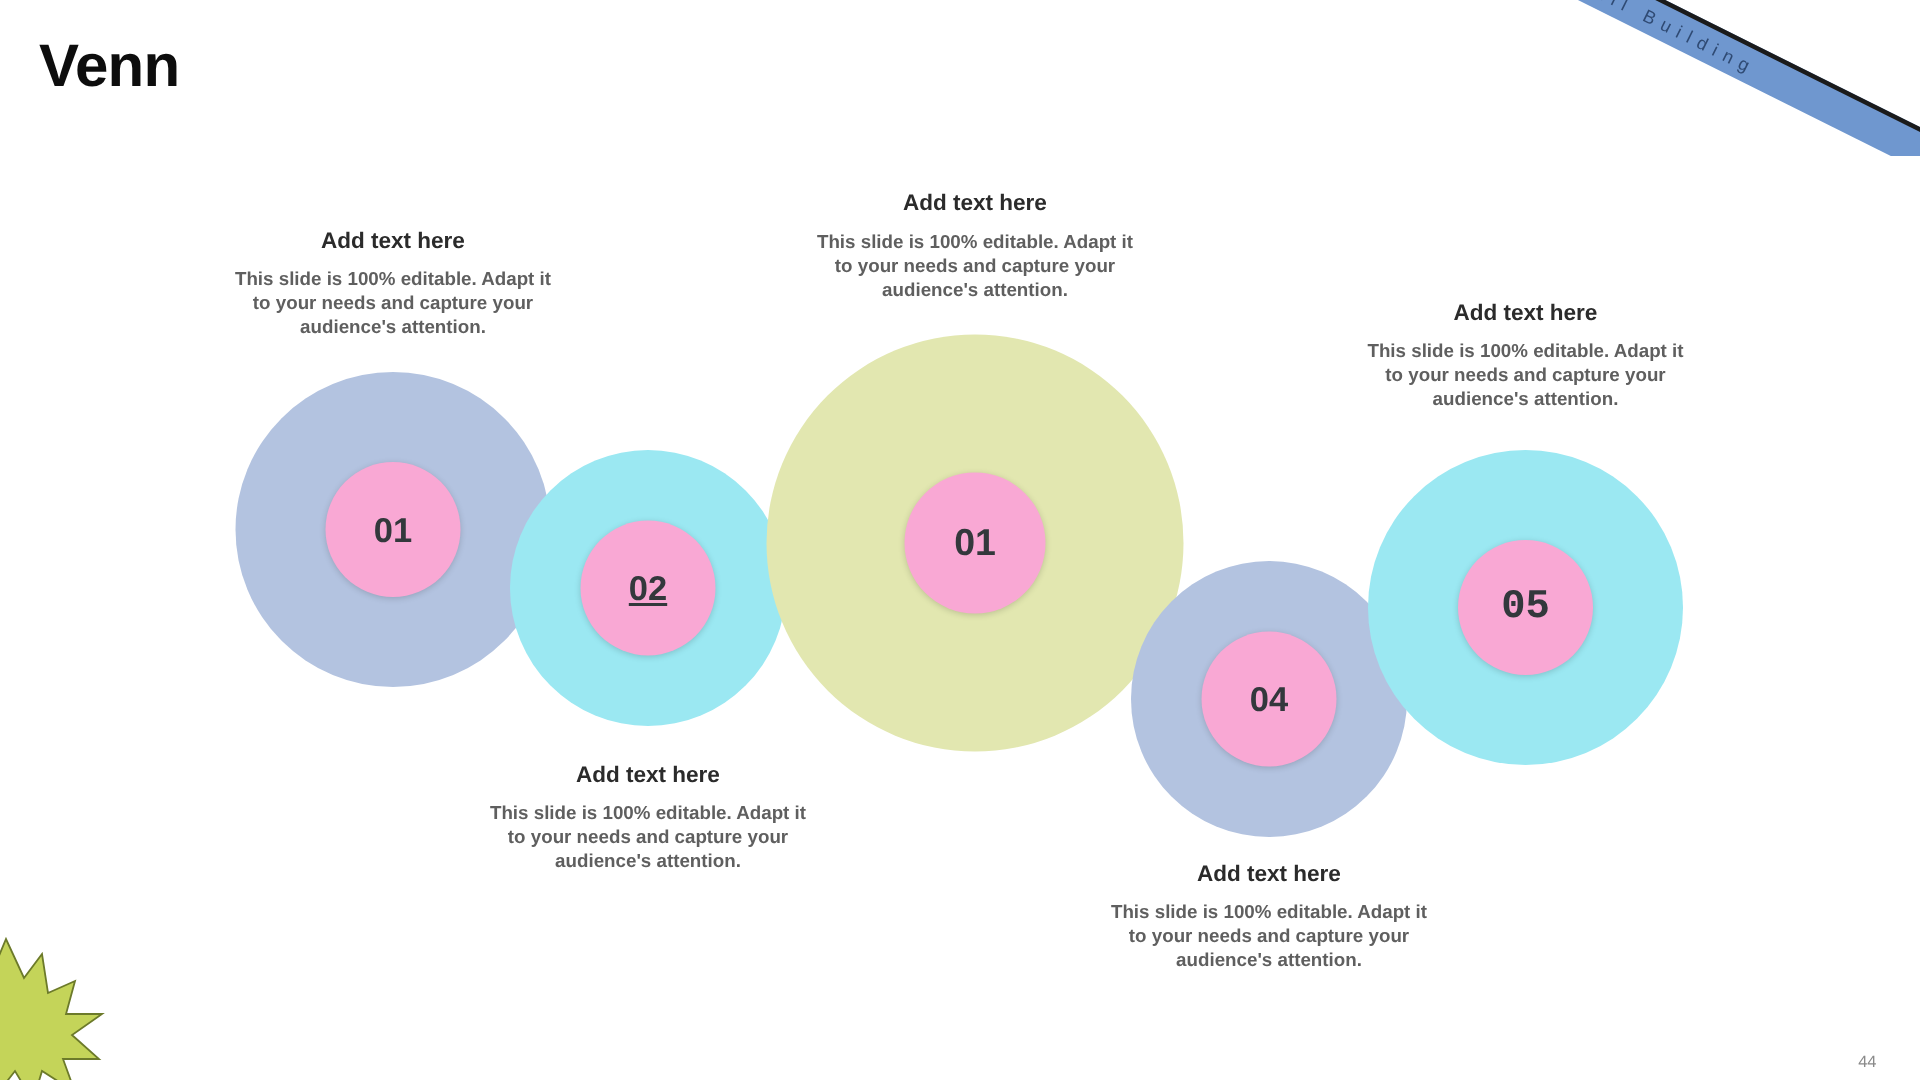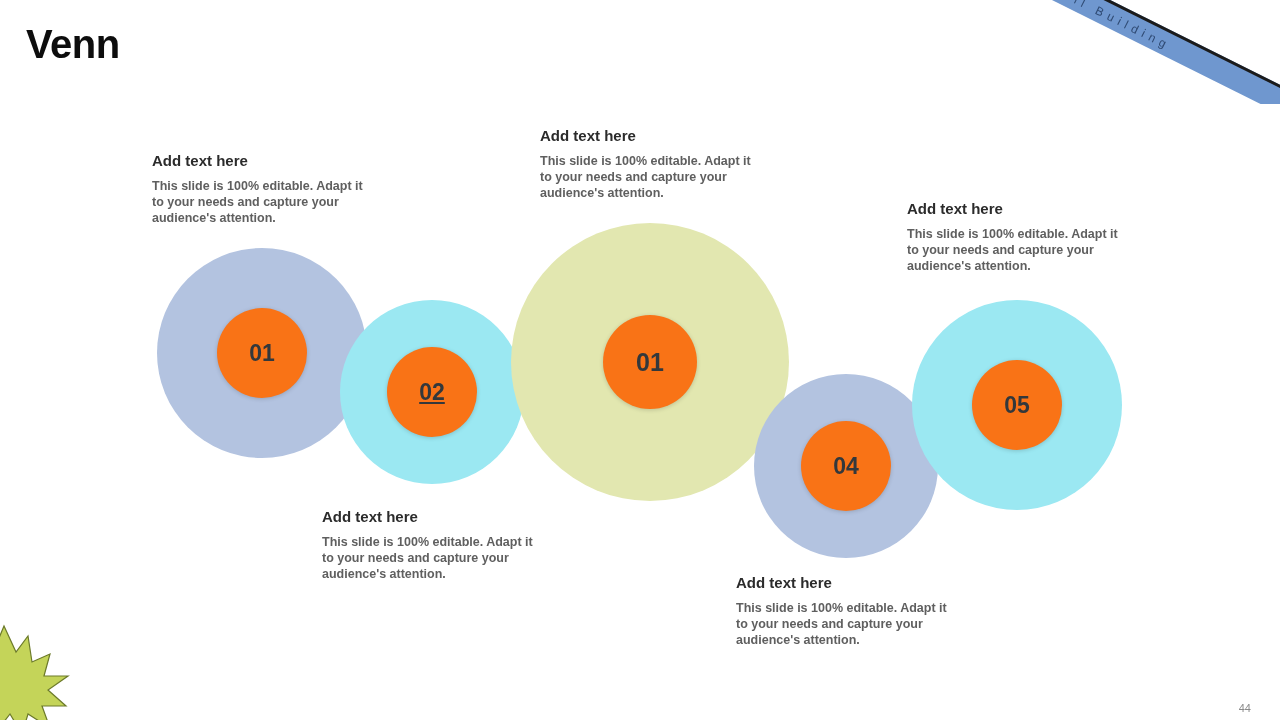--- a/index.html
+++ b/index.html
@@ -73,32 +73,33 @@
   .venn-svg {
     position: absolute;
     left: 0;
     top: 0;
   }
 
   
   .num-badge {
     position: absolute;
     border-radius: 50%;
-    background: #f97316;
+    background: #f9a8d4;
     box-shadow: 0 1px 4px rgba(0,0,0,0.17);
     display: flex;
     align-items: center;
     justify-content: center;
     color: #33383c;
     font-weight: bold;
   }
 
   
   .caption {
     position: absolute;
+    text-align: center;
   }
   .caption-title {
     font-size: 15px;
     font-weight: bold;
     color: #2b2b2b;
     margin-bottom: 8px;
     line-height: 1.2;
   }
   .caption-body {
     font-size: 12.5px;
@@ -153,21 +154,21 @@
       </div>
       <div class="num-badge" style="left: 387px; top: 347px; width: 90px; height: 90px; font-size: 23px; text-decoration: underline;">
         <span>02</span>
       </div>
       <div class="num-badge" style="left: 603px; top: 315px; width: 94px; height: 94px; font-size: 25px;">
         <span>01</span>
       </div>
       <div class="num-badge" style="left: 801px; top: 421px; width: 90px; height: 90px; font-size: 23px;">
         <span>04</span>
       </div>
-      <div class="num-badge" style="left: 972px; top: 360px; width: 90px; height: 90px; font-size: 23px;">
+      <div class="num-badge" style="left: 972px; top: 360px; width: 90px; height: 90px; font-size: 27px; font-family: Liberation Mono, monospace;">
         <span>05</span>
       </div>
     </div>
 </div>
 
 <div id="venn-captions">
     <div class="caption" style="left: 152px; top: 152px; width: 220px;">
       <div class="caption-title">Add text here</div>
       <div class="caption-body">This slide is 100% editable. Adapt it to your needs and capture your audience's attention.</div>
     </div>

